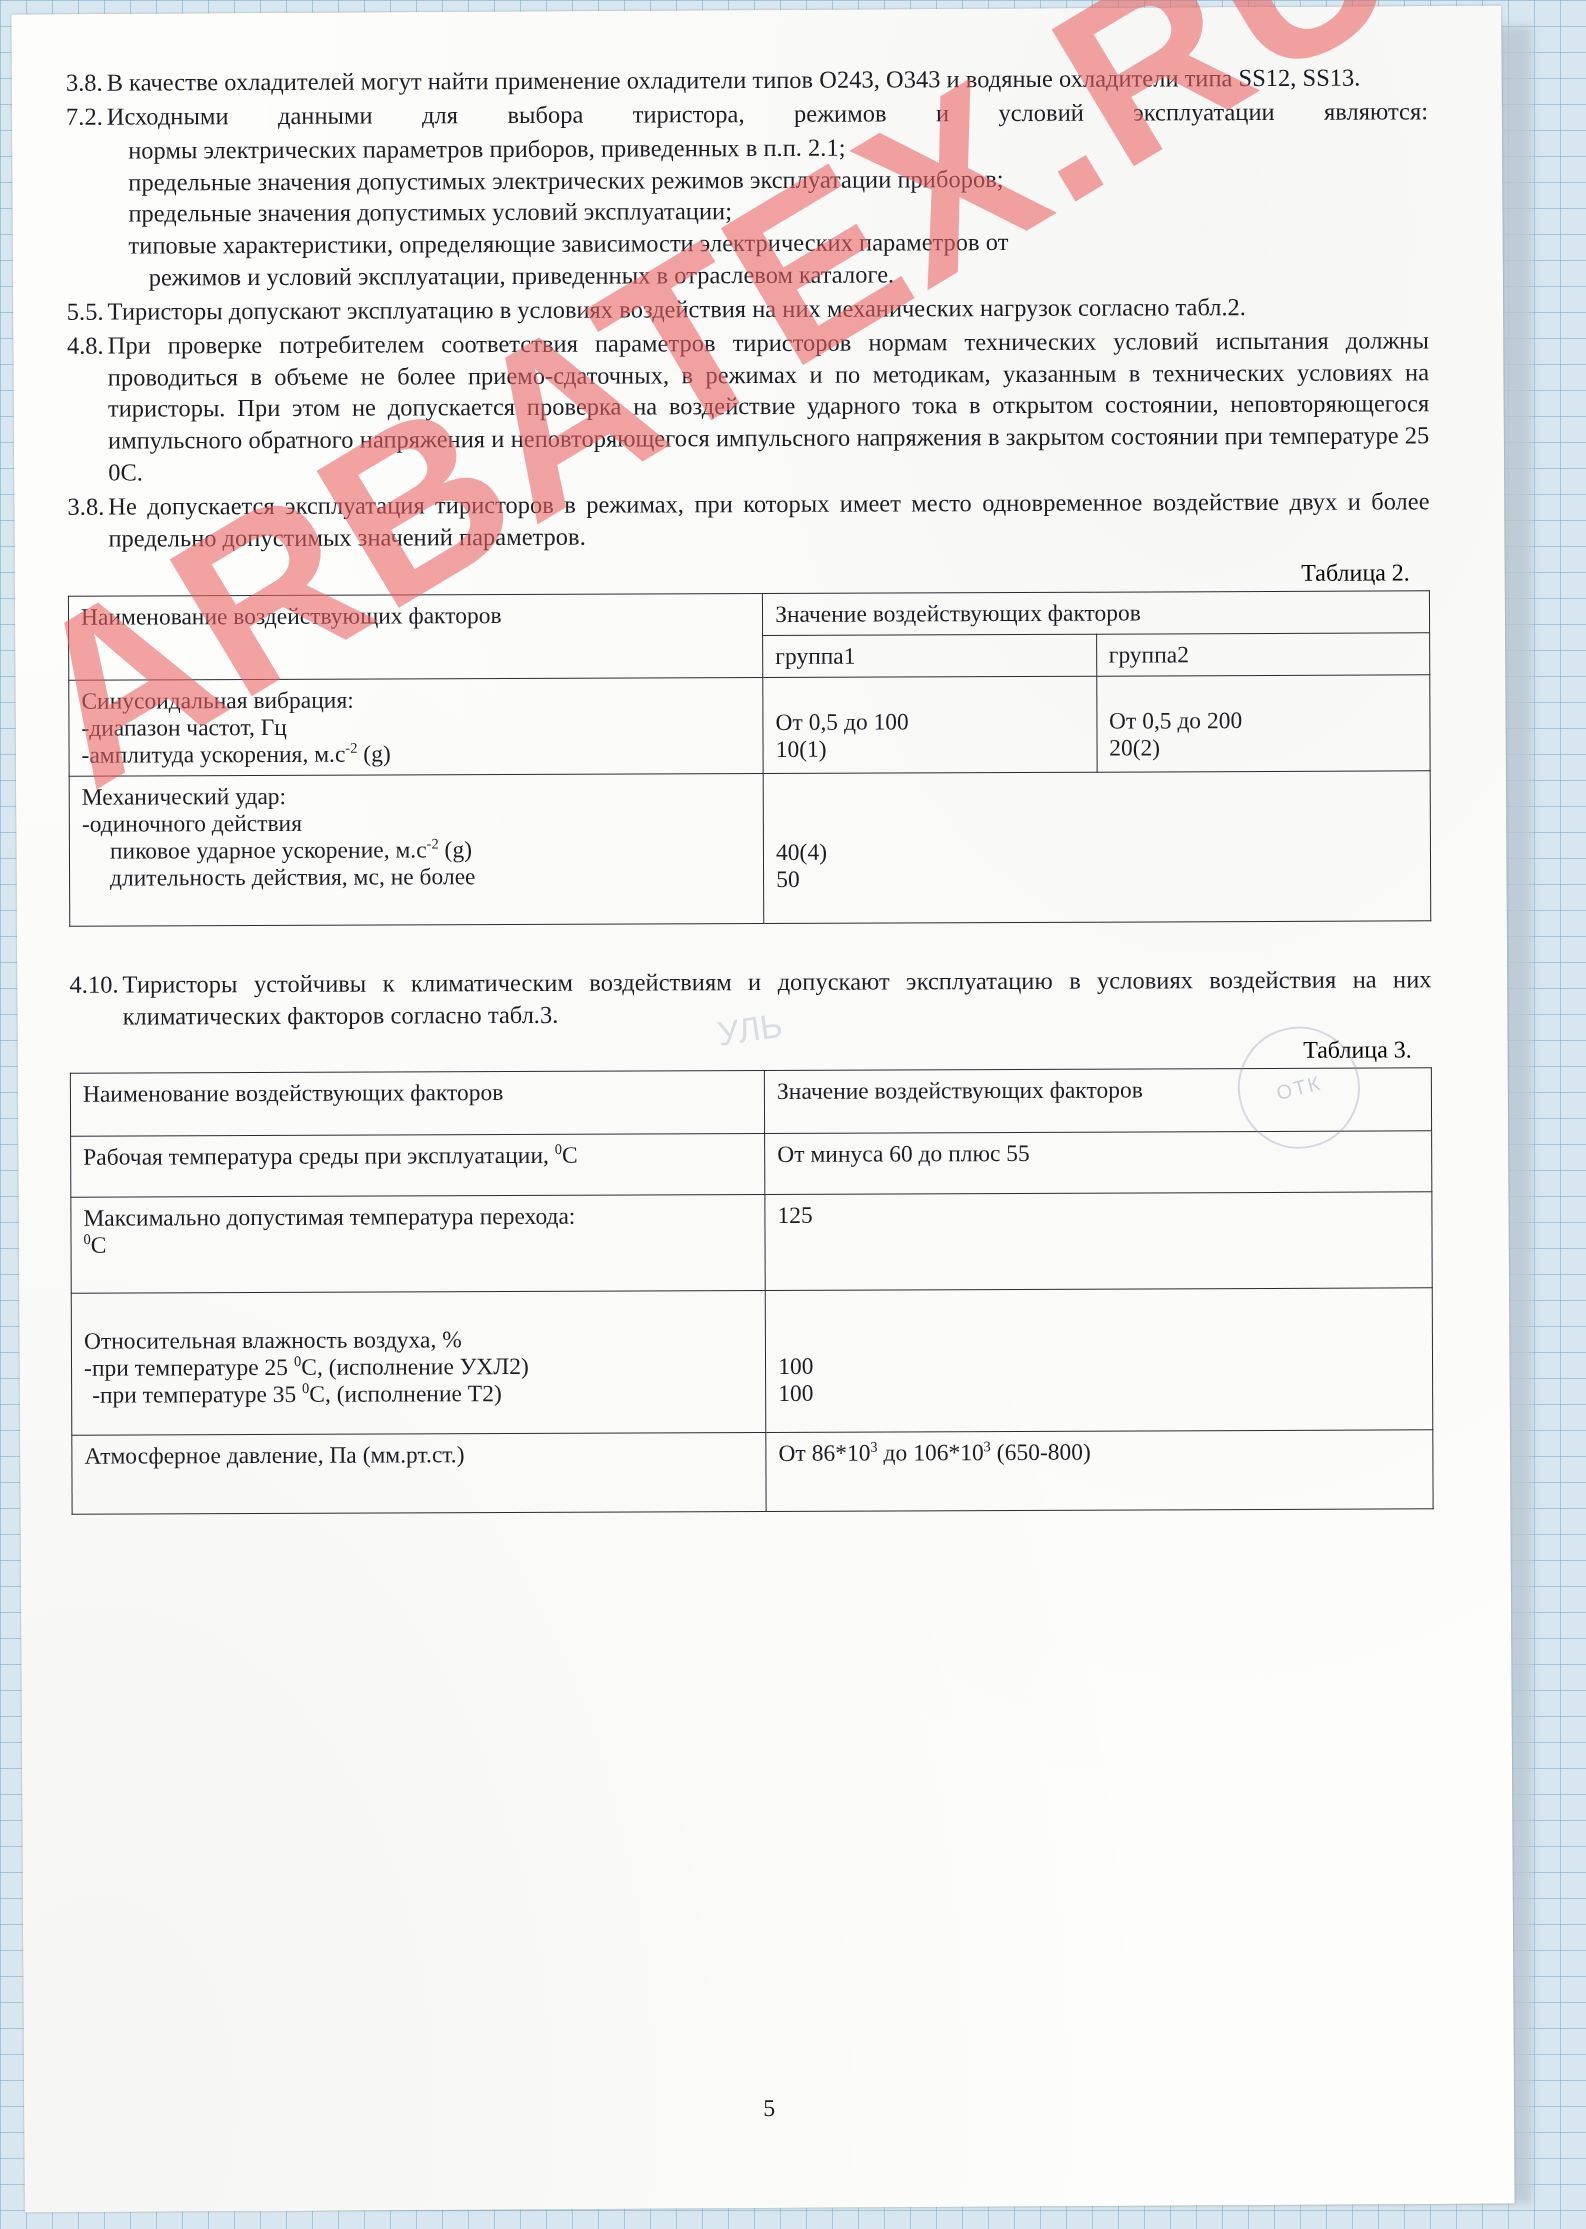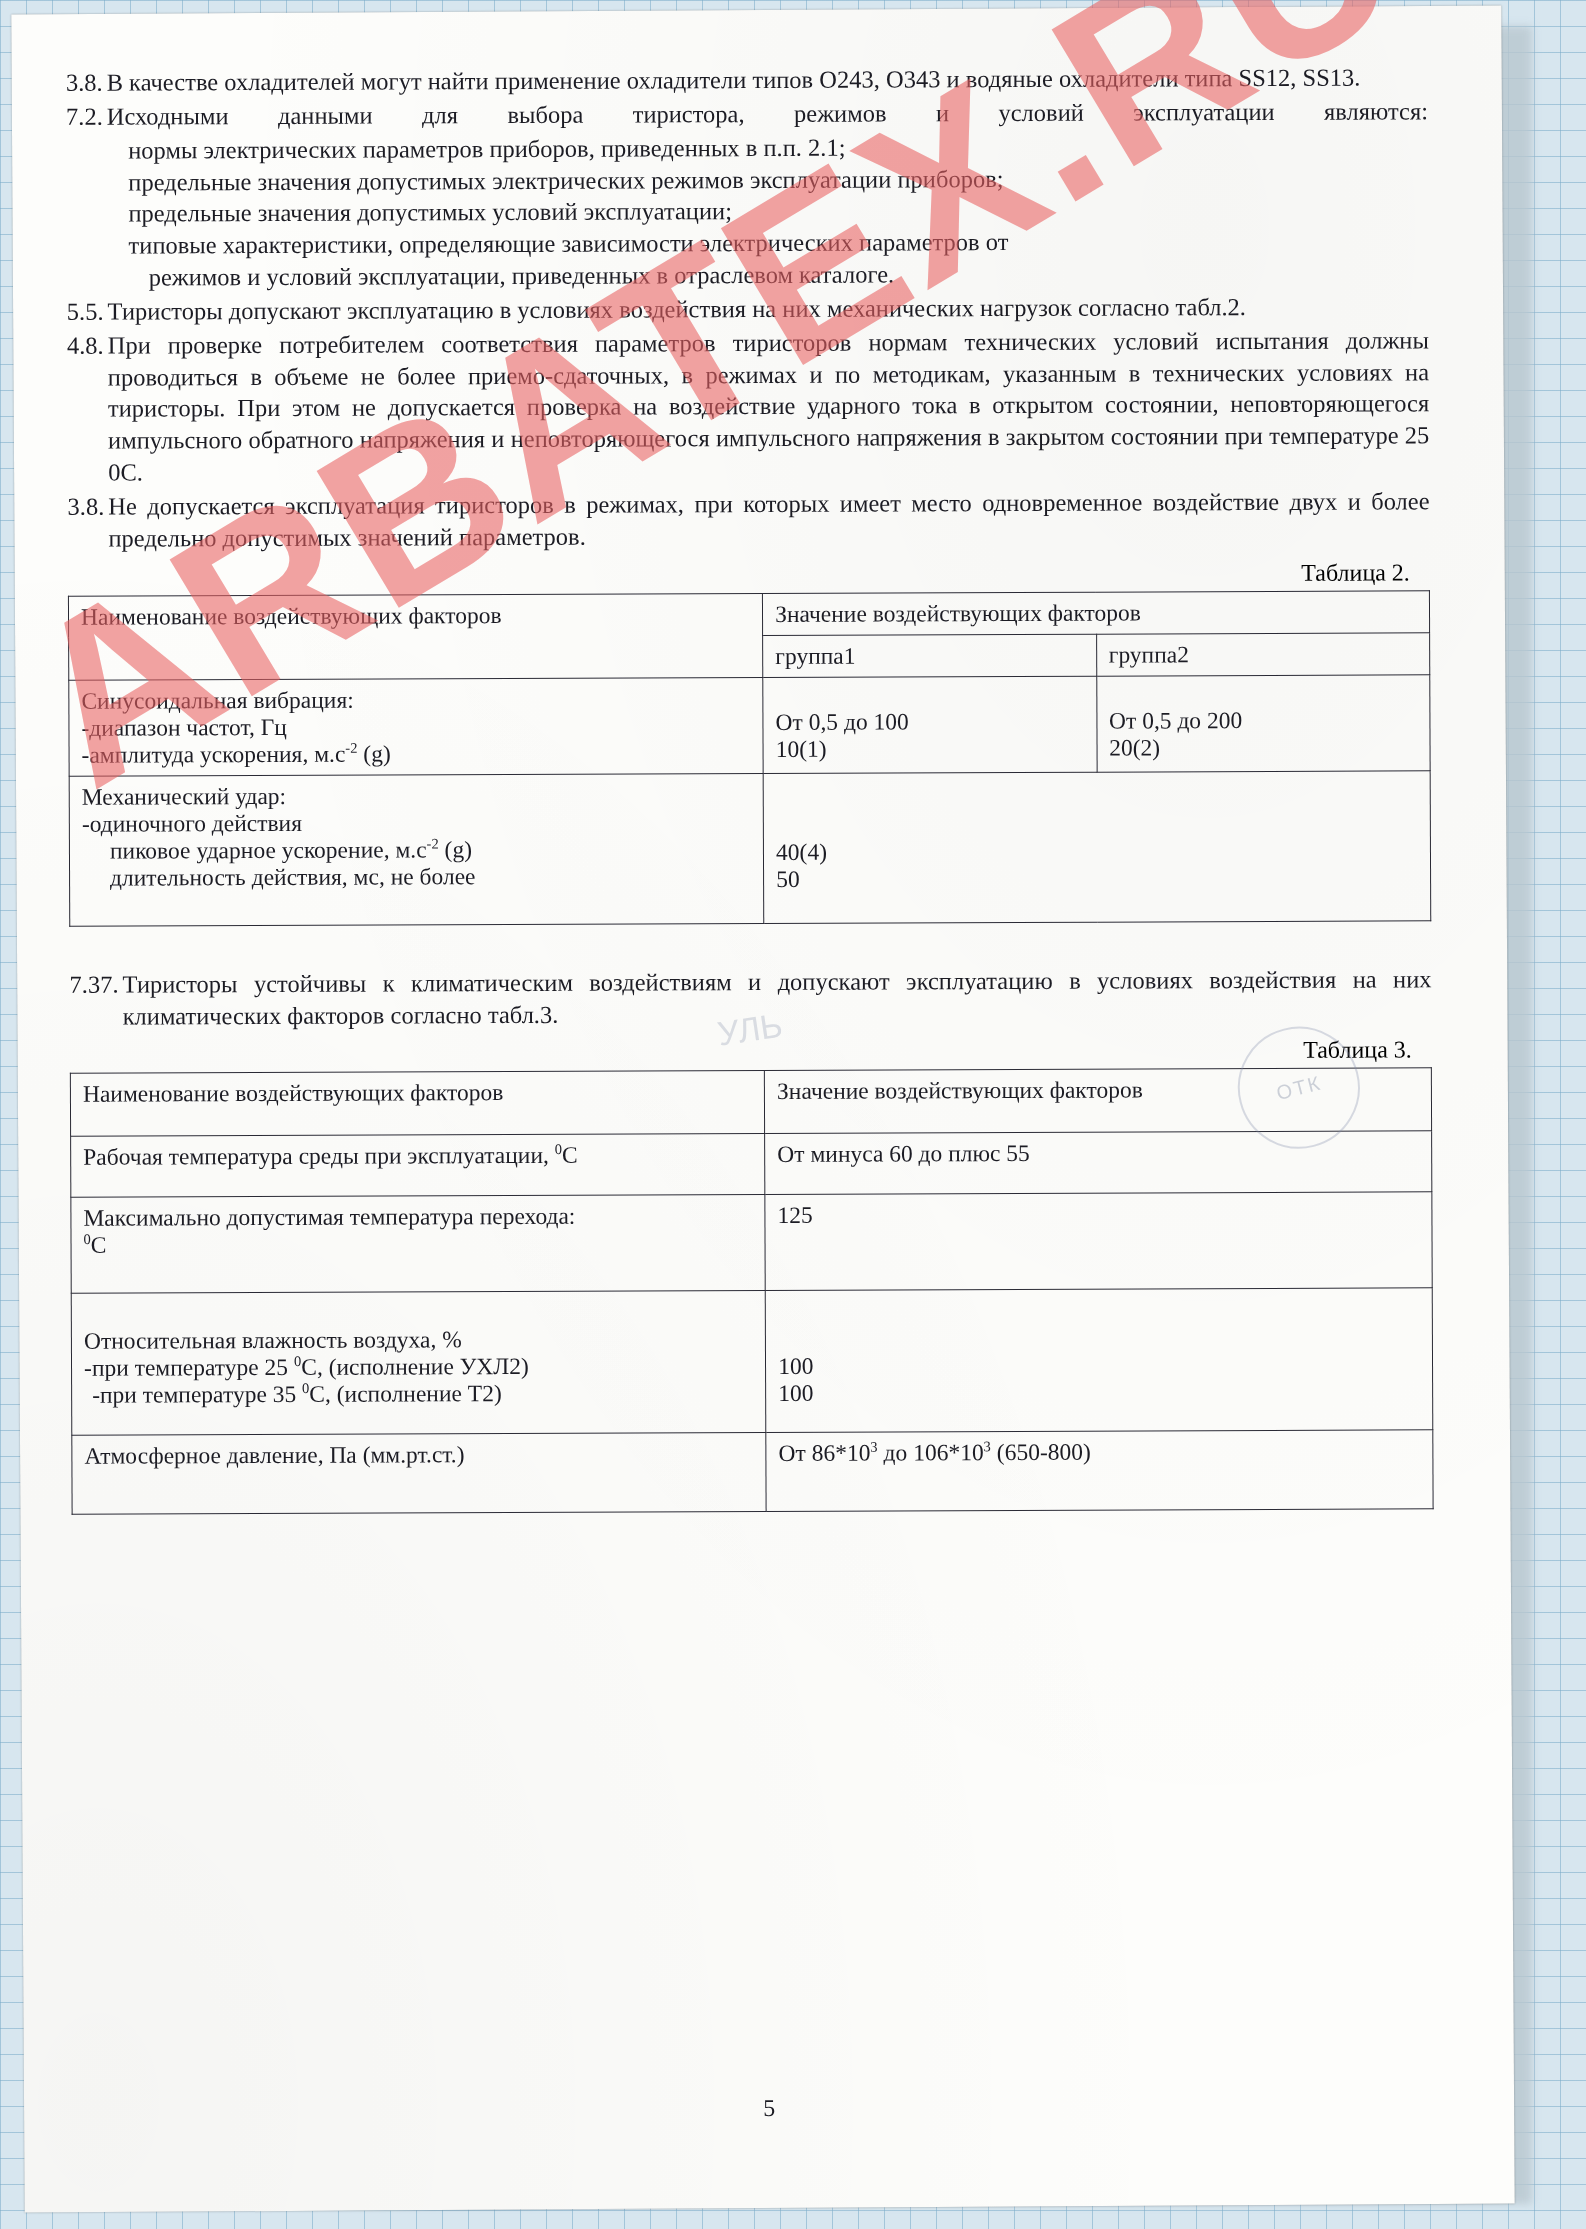--- a/index.html
+++ b/index.html
@@ -261,21 +261,21 @@
             <div>50</div>
           </td>
         </tr>
       </tbody>
     </table>
 
     <div class="spacer-40"></div>
 
     <div class="text-block">
       <div class="para">
-        <span class="num">7.37.</span>
+        <span class="num">4.10.</span>
         <span class="body">Тиристоры устойчивы к климатическим воздействиям и допускают эксплуатацию в условиях воздействия на них климатических факторов согласно табл.3.</span>
       </div>
     </div>
 
     <div class="tbl-caption">Таблица 3.</div>
     <table class="doc">
       <colgroup>
         <col style="width:51%">
         <col style="width:49%">
       </colgroup>

